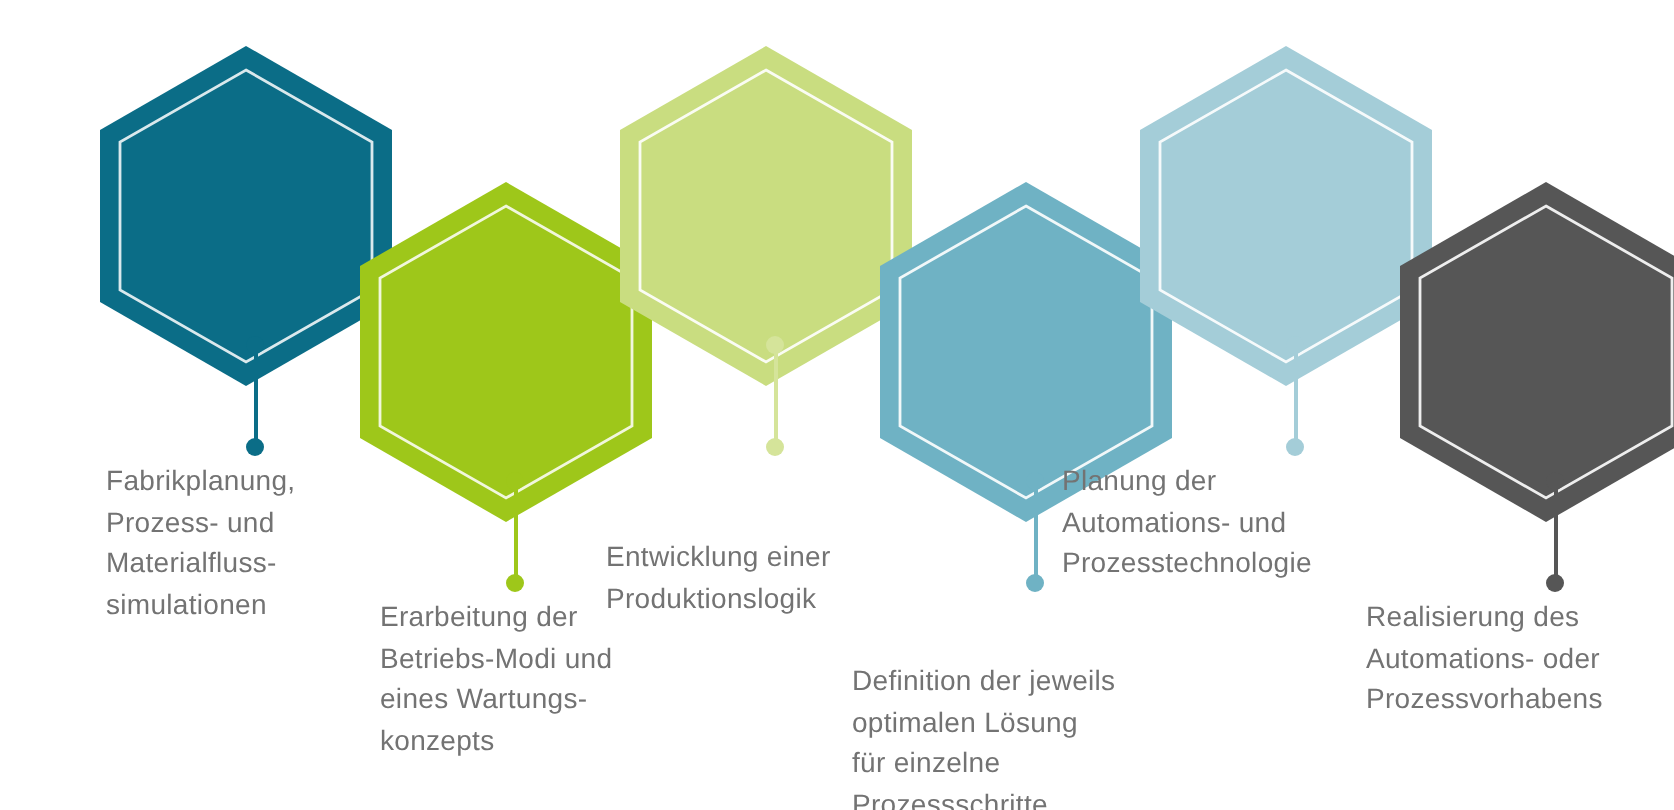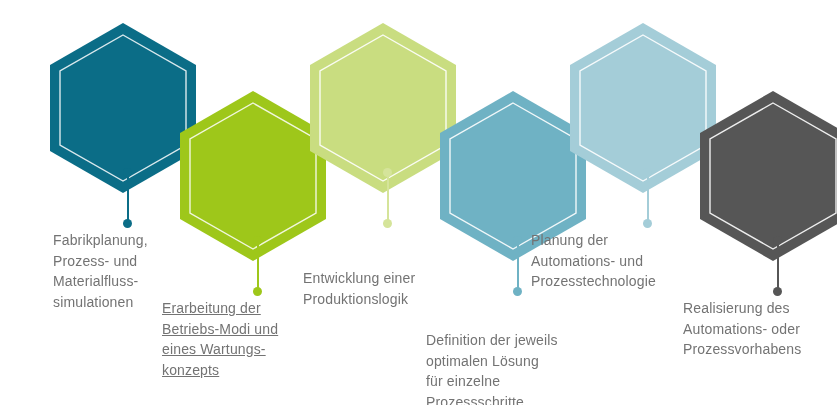--- a/index.html
+++ b/index.html
@@ -99,21 +99,21 @@
           <path d="M90,70 A32,32 0 0 1 102,92"></path>
           <path d="M57,114 A32,32 0 0 0 93,114"></path>
         </g>
       </svg>
     </div>
     <div class="connector" style="left:253px;top:236px;height:60px;">
       <div class="dot top" style="background:#9ec71a;"></div>
       <div class="stem" style="background:#9ec71a;"></div>
       <div class="dot bot" style="background:#9ec71a;"></div>
     </div>
-    <div class="label" style="left:162px;top:298px;width:150px;text-decoration:underline;">Erarbeitung der
+    <div class="label" style="left:190px;top:298px;width:150px;">Erarbeitung der
 Betriebs-Modi und
 eines Wartungs-
 konzepts</div>
   </div>
 
   <div class="step">
     <div class="hex-wrap" style="left:308px;top:22px;width:150px;height:172px;">
       <svg class="hex" viewBox="0 0 150 172">
         <polygon points="75,1 148,43 148,129 75,171 2,129 2,43" fill="#c9dd80"></polygon>
         <polygon points="75,13 138,49 138,123 75,159 12,123 12,49" fill="none" stroke="#ffffff" stroke-width="1.4" opacity="0.9"></polygon>

